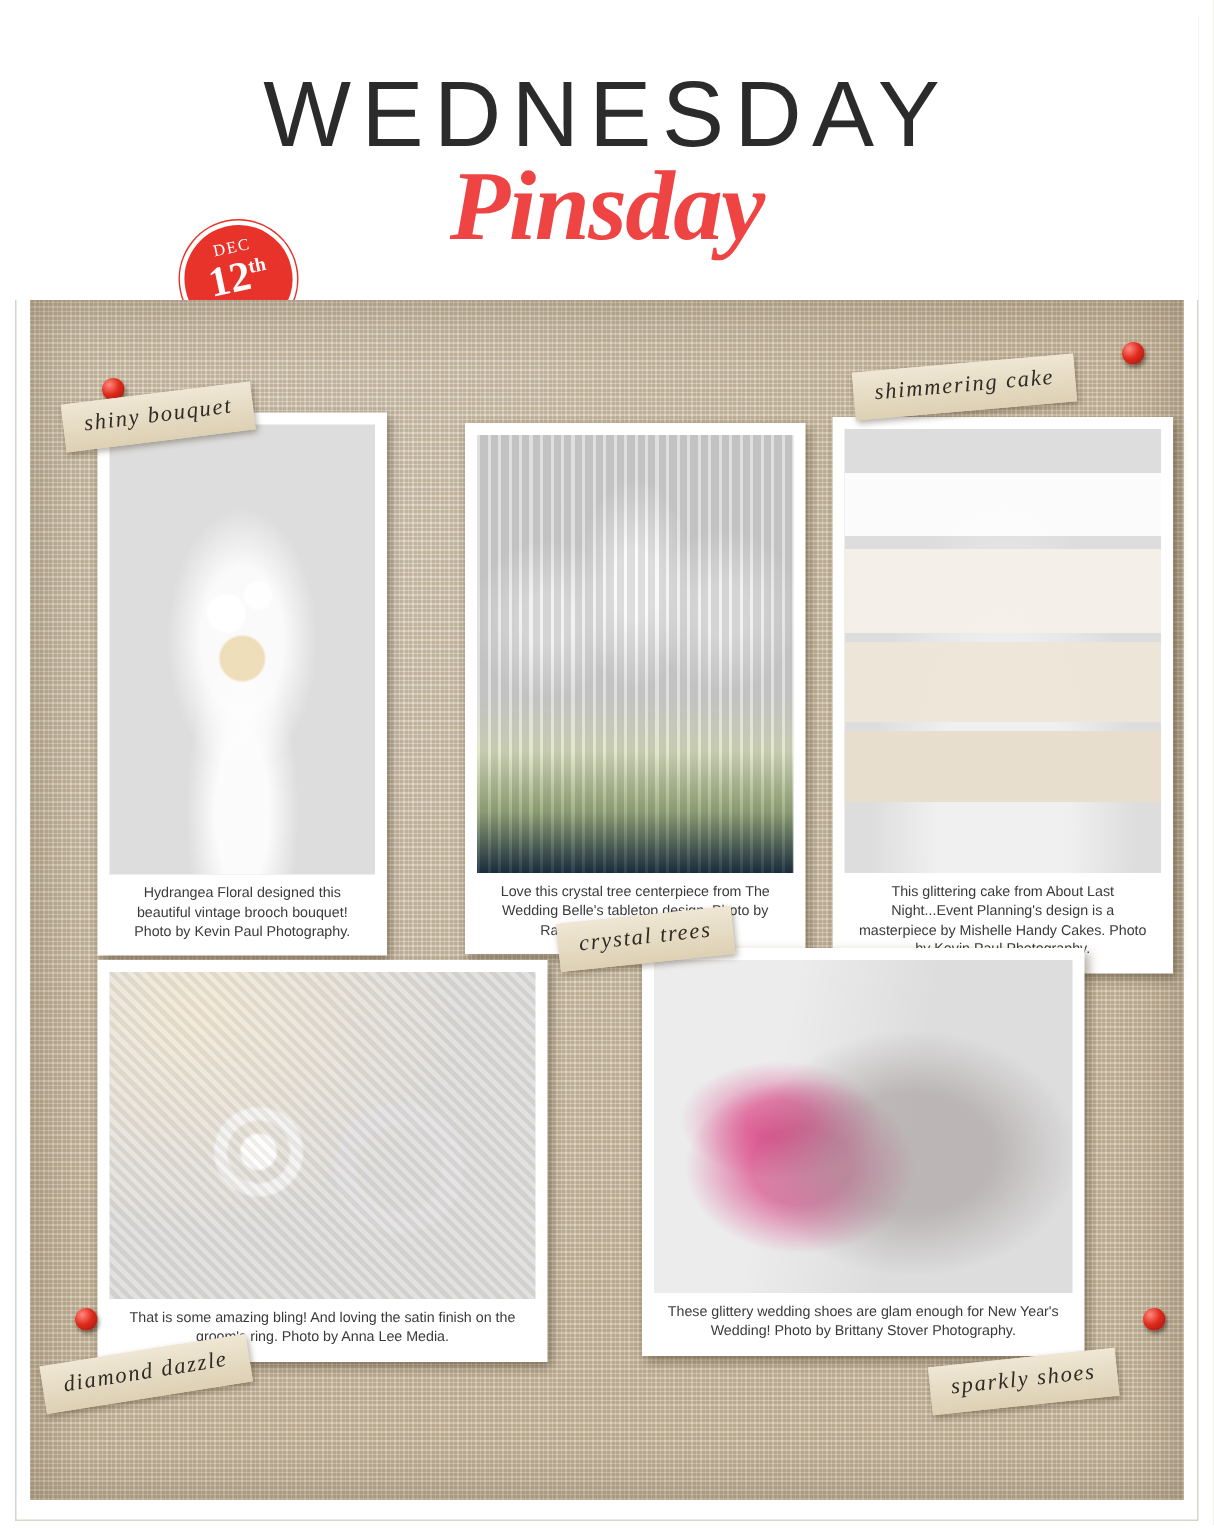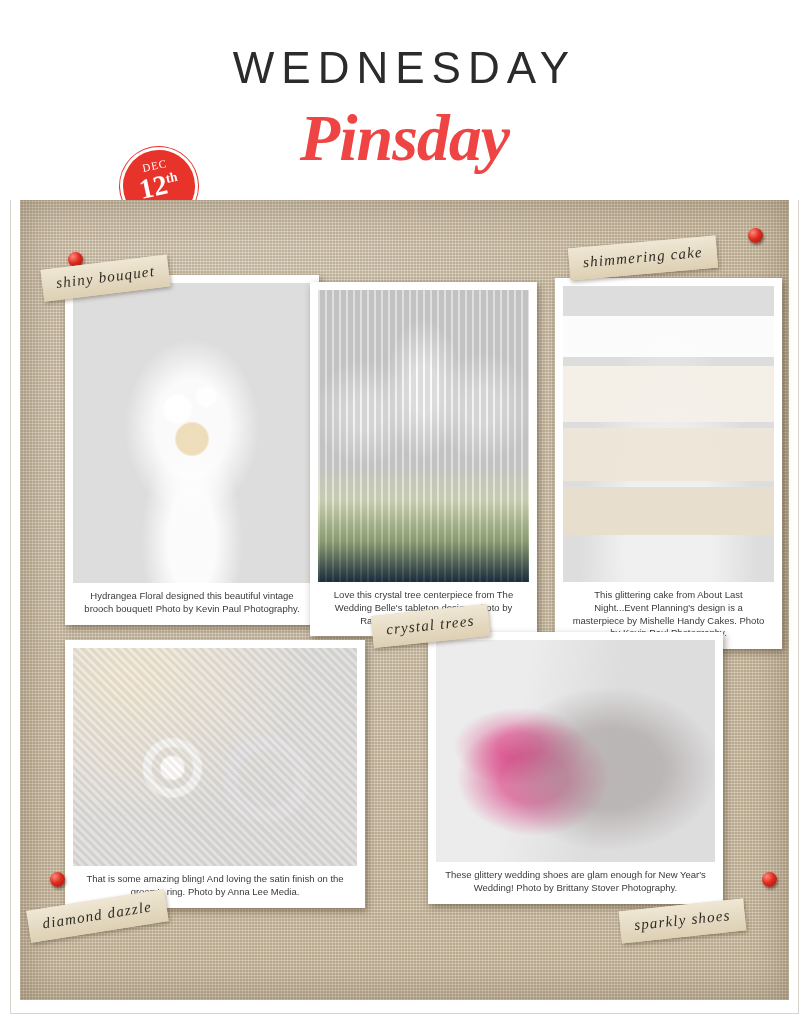--- a/index.html
+++ b/index.html
@@ -34,21 +34,21 @@
     height: 190px;
     background: #ffffff;
   }
   .title-wednesday {
     position: absolute;
     top: 36px;
     left: 0; right: 0;
     text-align: center;
     font-family: "Liberation Sans", sans-serif;
     font-weight: 300;
-    font-size: 44px;
+    font-size: 62px;
     letter-spacing: 7px;
     color: #2b2b2b;
     line-height: 1;
   }
   .title-pinsday {
     position: absolute;
     top: 95px;
     left: 0; right: 0;
     text-align: center;
     font-family: "Liberation Serif", serif;
@@ -236,21 +236,21 @@
 
     <div class="date-badge">
       <div class="dec">DEC</div>
       <div class="day"><span>12</span><sup>th</sup></div>
       <div class="year">2012</div>
     </div>
   </div>
 
   <div class="board">
 
-    <div class="card" style="left:45px; top:75px; width:254px;">
+    <div class="card" style="left:45px; top:75px; width:193px;">
       <div class="photo ph-bouquet" style="height:300px;"></div>
       <div class="caption">Hydrangea Floral designed this beautiful vintage brooch bouquet! Photo by Kevin Paul Photography.</div>
     </div>
     <div class="pin" style="left:48px; top:52px;"></div>
     <div class="label" style="left:22px; top:62px; transform: rotate(-7deg);">shiny bouquet</div>
 
     <div class="card" style="left:290px; top:82px; width:227px;">
       <div class="photo ph-trees" style="height:292px;"></div>
       <div class="caption">Love this crystal tree centerpiece from The Wedding Belle's tabletop design. Photo by Randy Coleman Photography.</div>
     </div>

